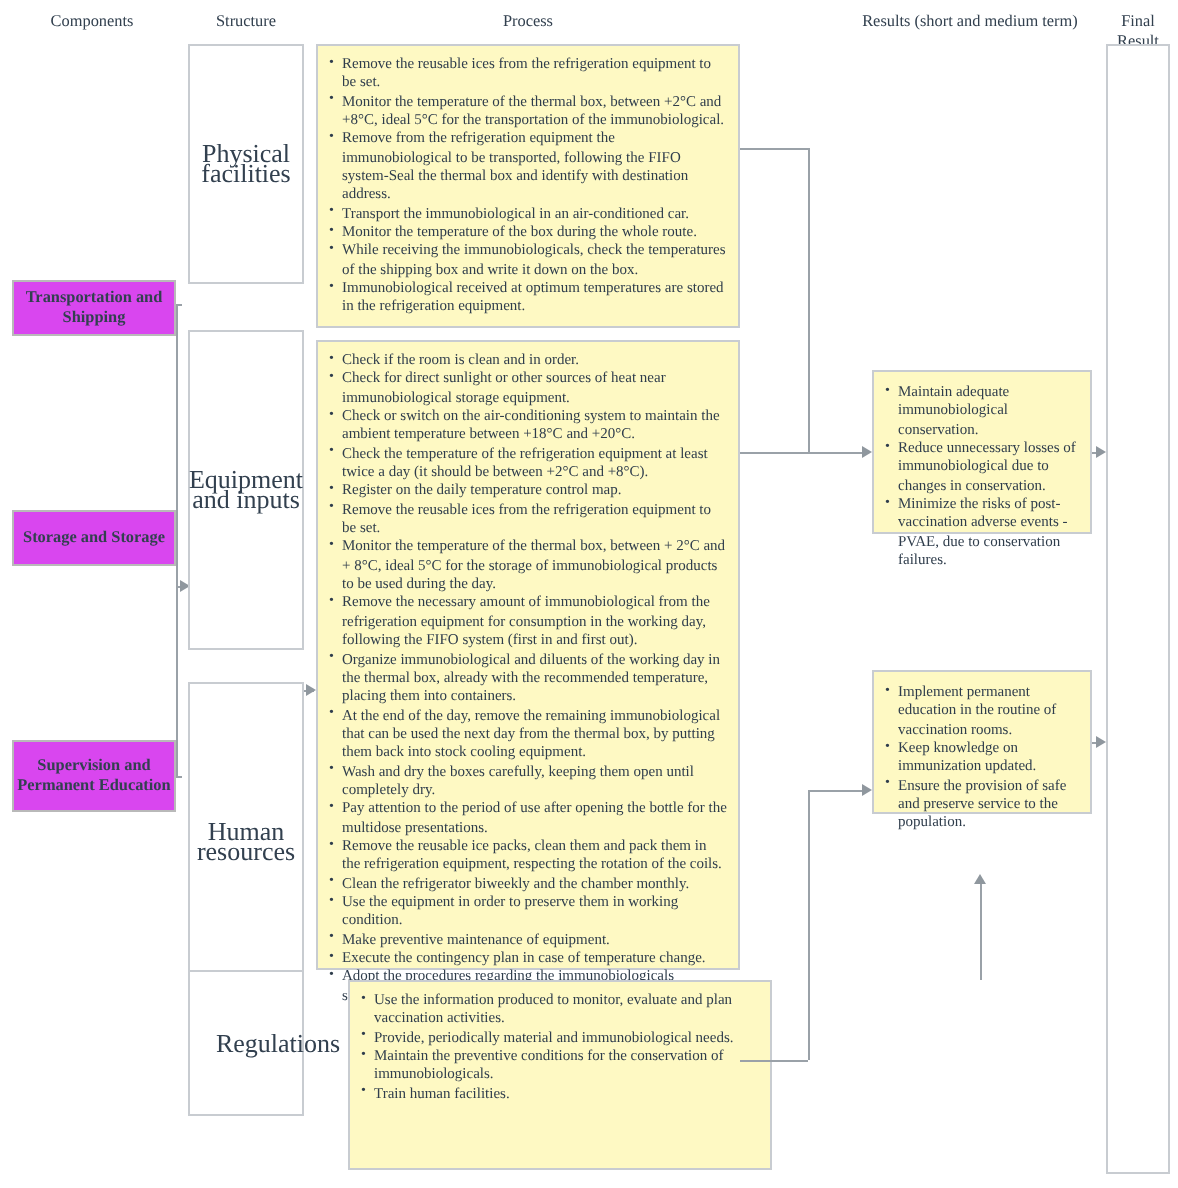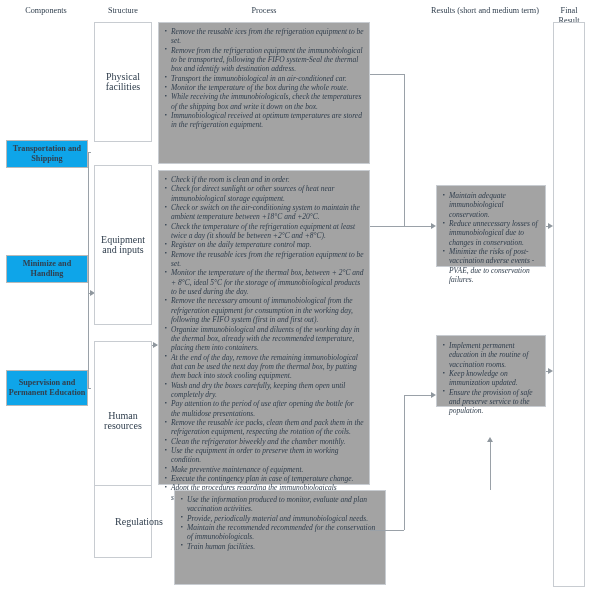--- a/index.html
+++ b/index.html
@@ -34,42 +34,41 @@
   #head-components { left: 4px;   top: 6px;  width: 84px; }
   #head-structure  { left: 92px;  top: 6px;  width: 62px; }
   #head-process    { left: 158px; top: 6px;  width: 212px; }
   #head-results    { left: 420px; top: 6px;  width: 130px; }
   #head-final      { left: 550px; top: 6px;  width: 38px; }
 
   
   .box {
     position: absolute;
     border: 1px solid #c8ccd1;
-    background: #a3a3a3;
-    box-sizing: border-box;
-    font-style: italic;
+    background: #fef9c3;
+    box-sizing: border-box;
   }
   .struct-box {
     position: absolute;
     border: 1px solid #c8ccd1;
     background: #ffffff;
     box-sizing: border-box;
     display: flex;
     align-items: center;
     justify-content: center;
     text-align: center;
-    font-size: 10px;
+    font-size: 13px;
     line-height: 10px;
     color: #32404f;
   }
 
   
   .comp-box {
     position: absolute;
-    background: #0ea5e9;
+    background: #d946ef;
     border: 1px solid #b9b9b9;
     box-sizing: border-box;
     display: flex;
     align-items: center;
     justify-content: center;
     text-align: center;
     font-size: 8.2px;
     line-height: 10px;
     color: #32404f;
     font-weight: bold;
@@ -157,21 +156,21 @@
   <div class="col-head" id="head-components">Components</div>
   <div class="col-head" id="head-structure">Structure</div>
   <div class="col-head" id="head-process">Process</div>
   <div class="col-head" id="head-results">Results (short and medium term)</div>
   <div class="col-head" id="head-final">Final Result</div>
 
   <div class="comp-box" style="left:6px; top:140px; width:82px; height:28px;">
     <span>Transportation and Shipping</span>
   </div>
   <div class="comp-box" style="left:6px; top:255px; width:82px; height:28px;">
-    <span>Minimize and Handling</span>
+    <span>Storage and Storage</span>
   </div>
   <div class="comp-box" style="left:6px; top:370px; width:82px; height:36px;">
     <span>Supervision and Permanent Education</span>
   </div>
 
   <div class="ln v" style="left:88px; top:152px; height:236px;"></div>
   <div class="ln h" style="left:88px; top:152px; width:3px;"></div>
   <div class="ln h" style="left:88px; top:388px; width:3px;"></div>
   <div class="ln h" style="left:88px; top:293px; width:4px;"></div>
   <div class="arrow-r" style="left:90px; top:290px;"></div>
@@ -189,20 +188,21 @@
     <span>Regulations</span>
   </div>
 
   <div class="ln h" style="left:152px; top:345px; width:5px;"></div>
   <div class="arrow-r" style="left:153px; top:342px;"></div>
 
   <div class="box" id="proc-box-1" style="left:158px; top:22px; width:212px; height:142px;">
     <div class="box-inner">
       <ul class="bl">
         <li>Remove the reusable ices from the refrigeration equipment to be set.</li>
+        <li>Monitor the temperature of the thermal box, between +2°C and +8°C, ideal 5°C for the transportation of the immunobiological.</li>
         <li>Remove from the refrigeration equipment the immunobiological to be transported, following the FIFO system-Seal the thermal box and identify with destination address.</li>
         <li>Transport the immunobiological in an air-conditioned car.</li>
         <li>Monitor the temperature of the box during the whole route.</li>
         <li>While receiving the immunobiologicals, check the temperatures of the shipping box and write it down on the box.</li>
         <li>Immunobiological received at optimum temperatures are stored in the refrigeration equipment.</li>
       </ul>
     </div>
   </div>
 
   <div class="box" id="proc-box-2" style="left:158px; top:170px; width:212px; height:315px;">
@@ -228,21 +228,21 @@
         <li>Adopt the procedures regarding the immunobiologicals submitted to change of temperatures.</li>
       </ul>
     </div>
   </div>
 
   <div class="box" id="proc-box-3" style="left:158px; top:490px; width:212px; height:95px;margin-left:16px;">
     <div class="box-inner">
       <ul class="bl">
         <li>Use the information produced to monitor, evaluate and plan vaccination activities.</li>
         <li>Provide, periodically material and immunobiological needs.</li>
-        <li>Maintain the recommended recommended for the conservation of immunobiologicals.</li>
+        <li>Maintain the preventive conditions for the conservation of immunobiologicals.</li>
         <li>Train human facilities.</li>
       </ul>
     </div>
   </div>
 
   <div class="ln h" style="left:370px; top:74px; width:34px;"></div>
   <div class="ln v" style="left:404px; top:74px; height:152px;"></div>
   <div class="ln h" style="left:404px; top:226px; width:30px;"></div>
   <div class="arrow-r" style="left:431px; top:223px;"></div>
 

